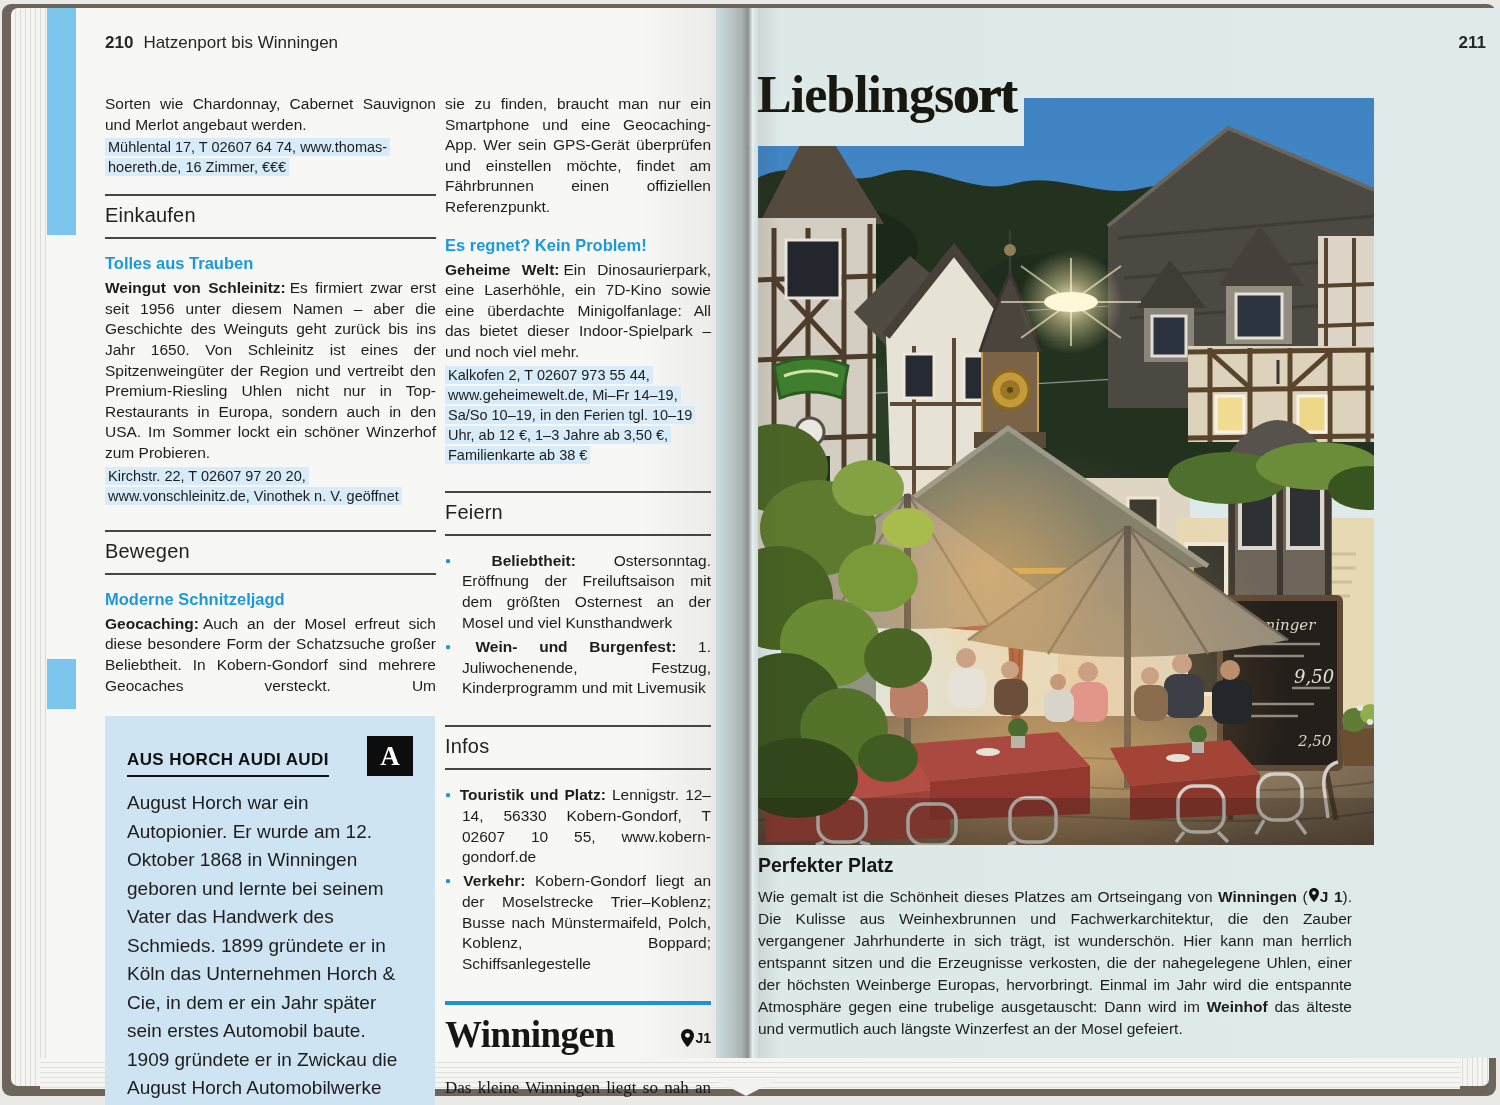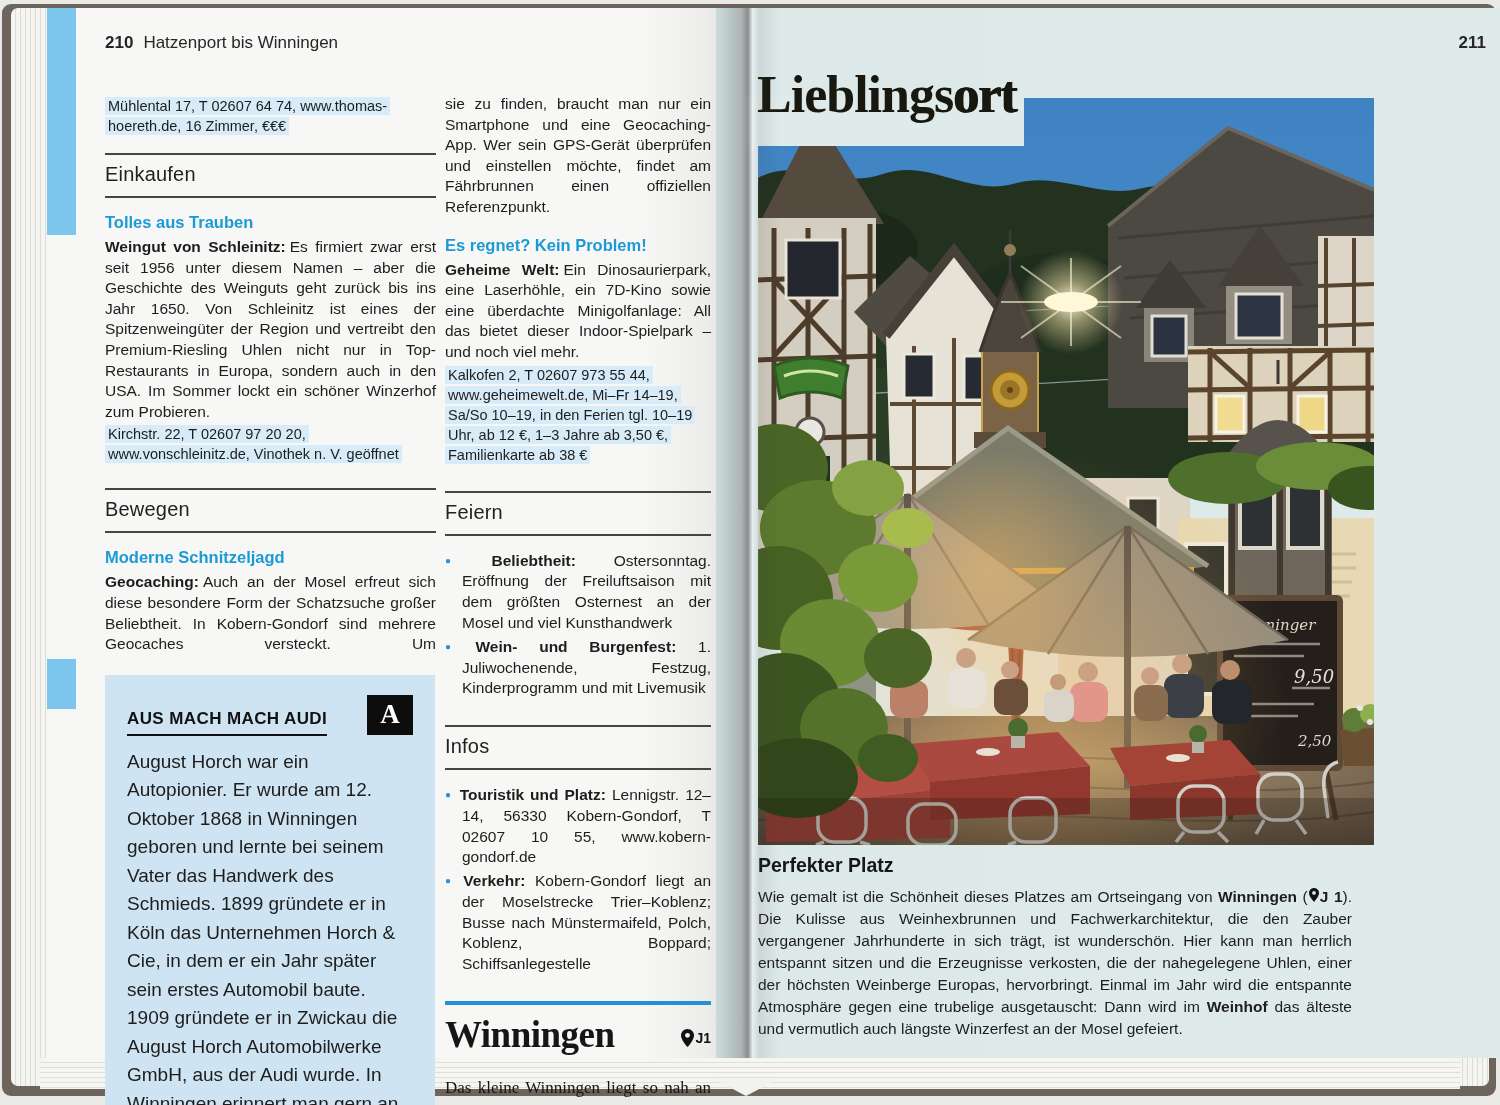--- a/index.html
+++ b/index.html
@@ -73,38 +73,39 @@
 
   <div class="page page-left">
     <div class="tab tab-top"></div>
     <div class="tab tab-mid"></div>
 
     <div class="page-header">
       <span class="pagenum">210</span><span>Hatzenport bis Winningen</span>
     </div>
 
     <div class="col col1">
+      <p class="body">Sorten wie Chardonnay, Cabernet Sauvignon und Merlot angebaut werden.</p>
       <p class="contact"><span class="hl">Mühlental 17, T 02607 64 74, www.thomas-hoereth.de, 16 Zimmer, €€€</span></p>
 
       <div class="sect">
         <h2 class="secthead">Einkaufen</h2>
       </div>
       <h3 class="bluehead">Tolles aus Trauben</h3>
       <p class="body"><b class="lead">Weingut von Schleinitz:</b><span>Es firmiert zwar erst seit 1956 unter diesem Namen – aber die Geschichte des Weinguts geht zurück bis ins Jahr 1650. Von Schleinitz ist eines der Spitzenweingüter der Region und vertreibt den Premium-Riesling Uhlen nicht nur in Top-Restaurants in Europa, sondern auch in den USA. Im Sommer lockt ein schöner Winzerhof zum Probieren.</span></p>
       <p class="contact"><span class="hl">Kirchstr. 22, T 02607 97 20 20, www.vonschleinitz.de, Vinothek n. V. geöffnet</span></p>
 
       <div class="sect" style="margin-top:24px;">
         <h2 class="secthead">Bewegen</h2>
       </div>
       <h3 class="bluehead">Moderne Schnitzeljagd</h3>
       <p class="body" style="text-align-last:justify;"><b class="lead">Geocaching:</b><span>Auch an der Mosel erfreut sich diese besondere Form der Schatzsuche großer Beliebtheit. In Kobern-Gondorf sind mehrere Geocaches versteckt. Um</span></p>
 
       <div class="infobox">
         <div class="infobox-head">
-          <span class="infobox-title">AUS MACH MACH AUDI</span>
+          <span class="infobox-title">AUS HORCH AUDI AUDI</span>
           <span class="infobox-badge">A</span>
         </div>
         <p class="infobox-body">August Horch war ein Autopionier. Er wurde am 12. Oktober 1868 in Winningen geboren und lernte bei seinem Vater das Handwerk des Schmieds. 1899 gründete er in Köln das Unternehmen Horch &amp; Cie, in dem er ein Jahr später sein erstes Automobil baute. 1909 gründete er in Zwickau die August Horch Automobilwerke GmbH, aus der Audi wurde. In Winningen erinnert man gern an den Visionär, der 1951 in Oberfranken starb.</p>
       </div>
     </div>
 
     <div class="col col2">
       <p class="body">sie zu finden, braucht man nur ein Smartphone und eine Geocaching-App. Wer sein GPS-Gerät überprüfen und einstellen möchte, findet am Fährbrunnen einen offiziellen Referenzpunkt.</p>
       <div class="sp18"></div>
       <h3 class="bluehead">Es regnet? Kein Problem!</h3>

